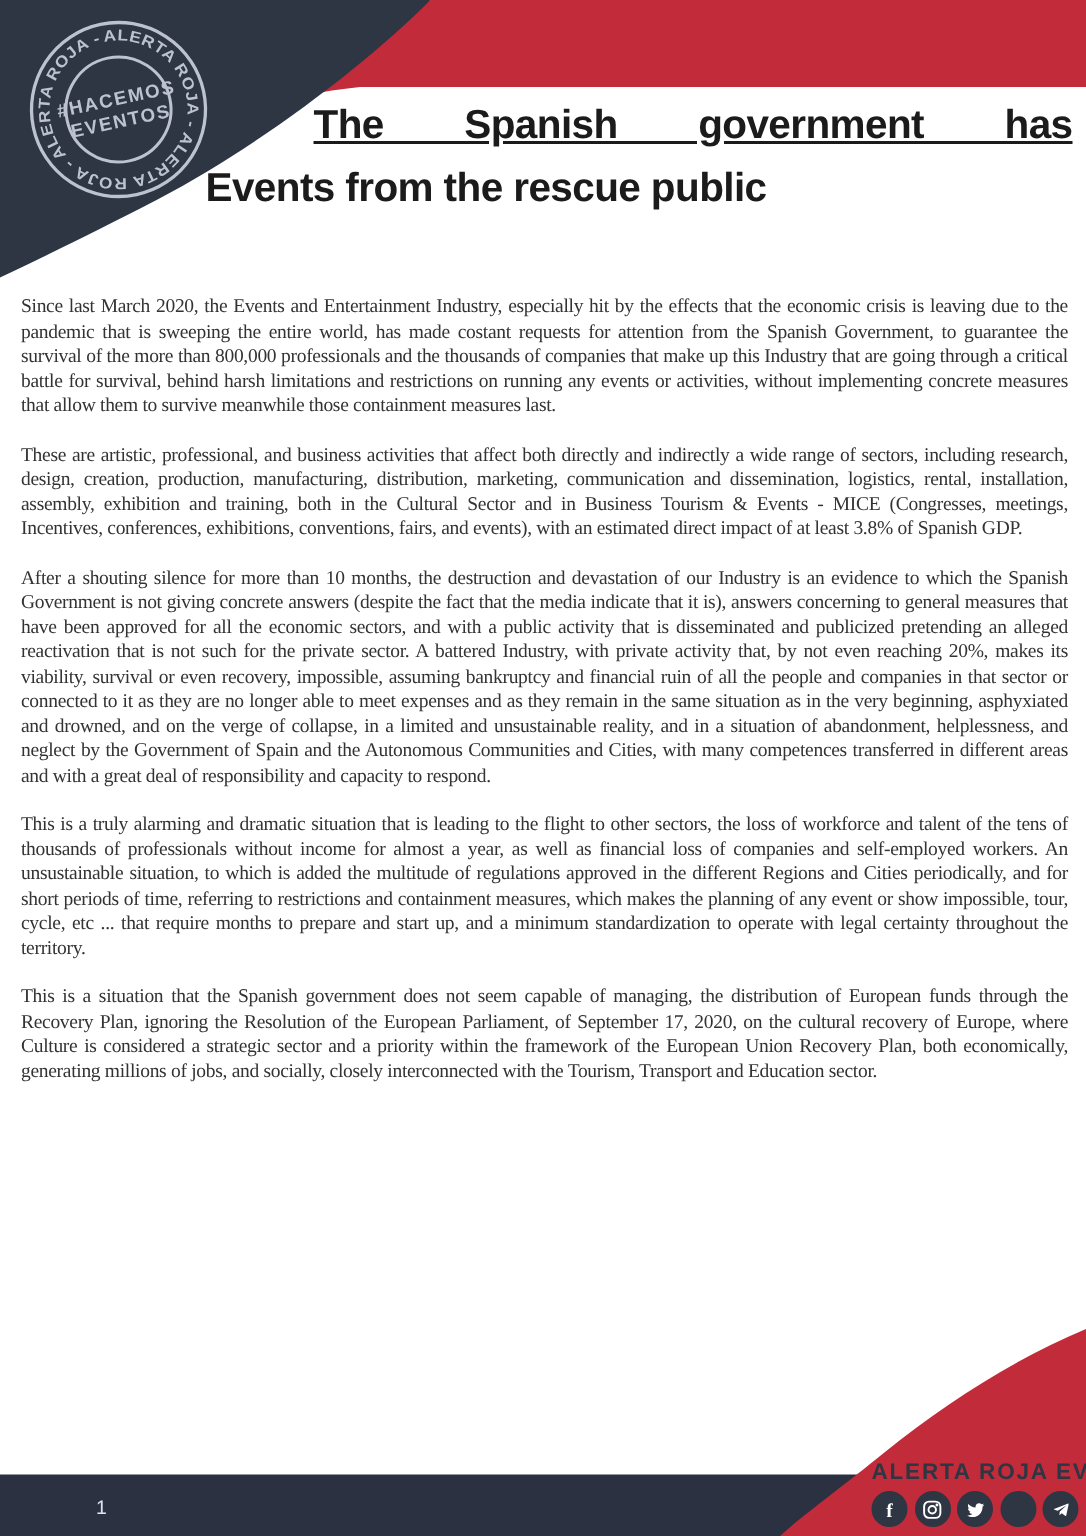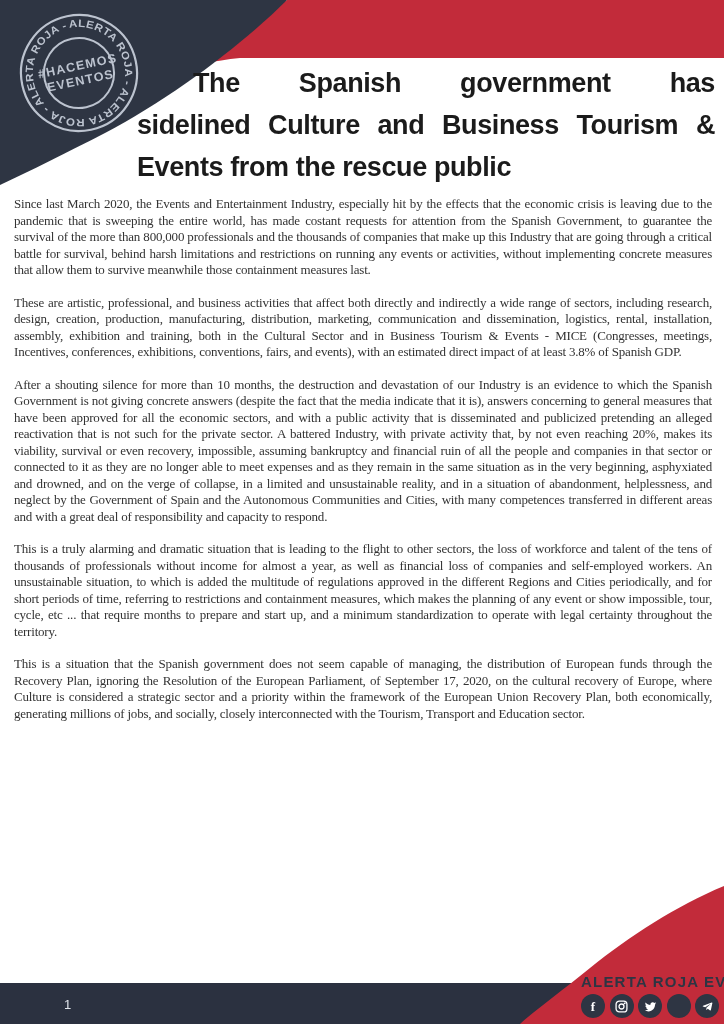--- a/index.html
+++ b/index.html
@@ -23,21 +23,21 @@
   #stamp text { fill: #bcc3cf; font-family: "Liberation Sans", sans-serif; }
   .ring-text { font-size: 10.5px; font-weight: bold; letter-spacing: 0.4px; }
   .stamp-center { font-size: 12.5px; font-weight: bold; letter-spacing: 1.2px; text-anchor: middle; }
   
   #title-block {
     position: absolute; left: 137px; top: 62px; width: 578px;
     color: #1b1b1b; font-weight: bold; font-size: 27px; line-height: 42px;
     letter-spacing: -0.4px;
   }
   .title-line { text-align: justify; text-align-last: justify; }
-  .title-line.first { padding-left: 56px; }
+  .title-line.first { padding-left: 72px; text-decoration: underline; }
   .title-line.last { text-align: left; text-align-last: left; }
   
   #body-text {
     position: absolute; left: 14px; top: 196px; width: 698px;
     color: #333333; font-size: 13px; line-height: 16.5px;
     letter-spacing: -0.2px; text-align: justify;
   }
   #body-text p { margin: 0 0 16px 0; font-family: Liberation Serif, serif; }
   
   #footer-bar {
@@ -88,21 +88,20 @@
     <circle cx="85" cy="85" r="35" fill="none" stroke="#bcc3cf" stroke-width="2"></circle>
     <text class="ring-text">
       <textPath href="#ringPath" textLength="286" lengthAdjust="spacingAndGlyphs">ALERTA ROJA - ALERTA ROJA - ALERTA ROJA - </textPath>
     </text>
     <text class="stamp-center" x="85" y="82">#HACEMOS</text>
     <text class="stamp-center" x="85" y="97">EVENTOS</text>
   </svg>
 
   <div id="title-block">
     <div class="title-line first">The Spanish government has</div>
-    <div class="title-line">sidelined Culture and Business Tourism &amp;</div>
     <div class="title-line last">Events from the rescue public</div>
   </div>
 
   <div id="body-text">
     <p>Since last March 2020, the Events and Entertainment Industry, especially hit by the effects that the economic crisis is leaving due to the pandemic that is sweeping the entire world, has made costant requests for attention from the Spanish Government, to guarantee the survival of the more than 800,000 professionals and the thousands of companies that make up this Industry that are going through a critical battle for survival, behind harsh limitations and restrictions on running any events or activities, without implementing concrete measures that allow them to survive meanwhile those containment measures last.</p>
     <p>These are artistic, professional, and business activities that affect both directly and indirectly a wide range of sectors, including research, design, creation, production, manufacturing, distribution, marketing, communication and dissemination, logistics, rental, installation, assembly, exhibition and training, both in the Cultural Sector and in Business Tourism &amp; Events - MICE (Congresses, meetings, Incentives, conferences, exhibitions, conventions, fairs, and events), with an estimated direct impact of at least 3.8% of Spanish GDP.</p>
     <p>After a shouting silence for more than 10 months, the destruction and devastation of our Industry is an evidence to which the Spanish Government is not giving concrete answers (despite the fact that the media indicate that it is), answers concerning to general measures that have been approved for all the economic sectors, and with a public activity that is disseminated and publicized pretending an alleged reactivation that is not such for the private sector. A battered Industry, with private activity that, by not even reaching 20%, makes its viability, survival or even recovery, impossible, assuming bankruptcy and financial ruin of all the people and companies in that sector or connected to it as they are no longer able to meet expenses and as they remain in the same situation as in the very beginning, asphyxiated and drowned, and on the verge of collapse, in a limited and unsustainable reality, and in a situation of abandonment, helplessness, and neglect by the Government of Spain and the Autonomous Communities and Cities, with many competences transferred in different areas and with a great deal of responsibility and capacity to respond.</p>
     <p>This is a truly alarming and dramatic situation that is leading to the flight to other sectors, the loss of workforce and talent of the tens of thousands of professionals without income for almost a year, as well as financial loss of companies and self-employed workers. An unsustainable situation, to which is added the multitude of regulations approved in the different Regions and Cities periodically, and for short periods of time, referring to restrictions and containment measures, which makes the planning of any event or show impossible, tour, cycle, etc ... that require months to prepare and start up, and a minimum standardization to operate with legal certainty throughout the territory.</p>
     <p>This is a situation that the Spanish government does not seem capable of managing, the distribution of European funds through the Recovery Plan, ignoring the Resolution of the European Parliament, of September 17, 2020, on the cultural recovery of Europe, where Culture is considered a strategic sector and a priority within the framework of the European Union Recovery Plan, both economically, generating millions of jobs, and socially, closely interconnected with the Tourism, Transport and Education sector.</p>
   </div>

